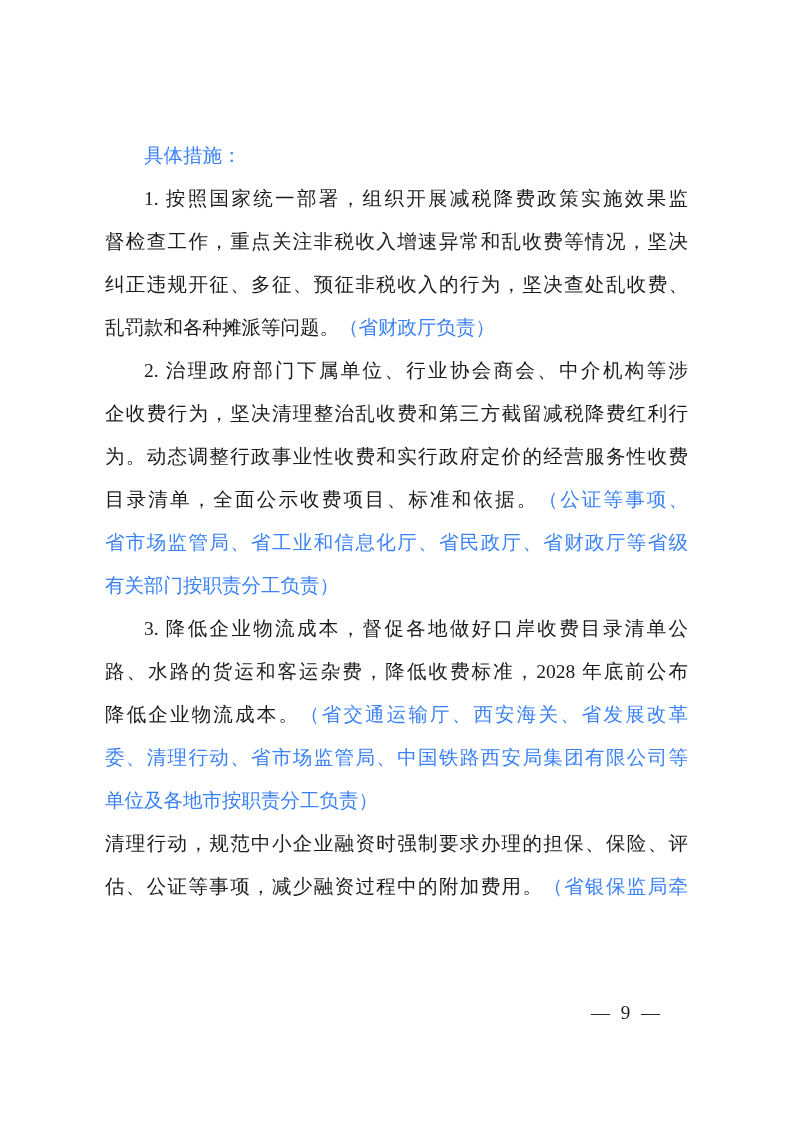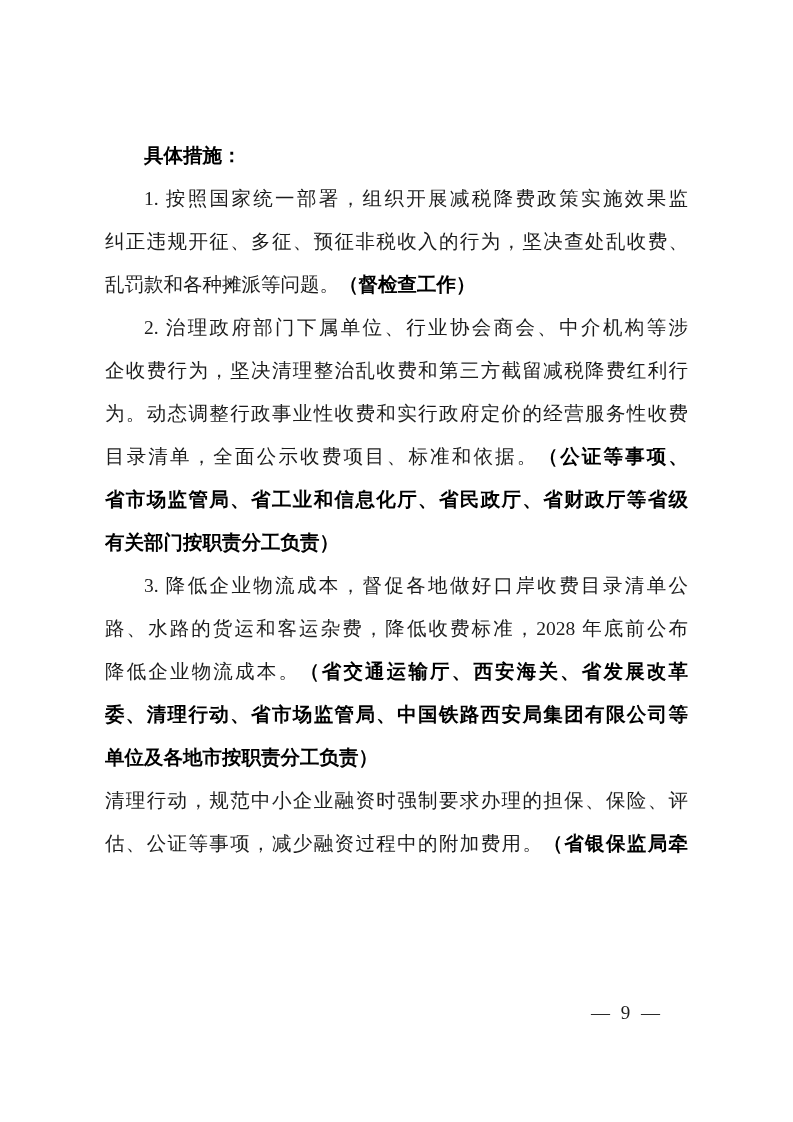--- a/index.html
+++ b/index.html
@@ -29,22 +29,22 @@
     overflow: hidden;
   }
   .line.justify {
     text-align: justify;
     text-align-last: justify;
   }
   .line.indent {
     padding-left: 39px;
   }
   .seg.bold {
-    font-weight: 700;
-    color: #000000;
+    font-weight: 400;
+    color: #3b82f6;
   }
   .line.heading {
     font-weight: 700;
     color: #000000;
   }
   .page-number {
     position: absolute;
     top: 991px;
     right: 133px;
     height: 43px;
@@ -55,22 +55,23 @@
     white-space: nowrap;
   }
 </style>
 </head>
 <body>
 
 <div class="page">
   <div class="doc-body" id="doc-body">
       <div class="line indent heading"><span class="seg bold">具体措施：</span></div>
       <div class="line justify indent"><span class="seg">1. 按照国家统一部署，组织开展减税降费政策实施效果监</span></div>
+      <div class="line justify"><span class="seg">督检查工作，重点关注非税收入增速异常和乱收费等情况，坚决</span></div>
       <div class="line justify"><span class="seg">纠正违规开征、多征、预征非税收入的行为，坚决查处乱收费、</span></div>
-      <div class="line"><span class="seg">乱罚款和各种摊派等问题。</span><span class="seg bold">（督检查工作）</span></div>
+      <div class="line"><span class="seg">乱罚款和各种摊派等问题。</span><span class="seg bold">（省财政厅负责）</span></div>
       <div class="line justify indent"><span class="seg">2. 治理政府部门下属单位、行业协会商会、中介机构等涉</span></div>
       <div class="line justify"><span class="seg">企收费行为，坚决清理整治乱收费和第三方截留减税降费红利行</span></div>
       <div class="line justify"><span class="seg">为。动态调整行政事业性收费和实行政府定价的经营服务性收费</span></div>
       <div class="line justify"><span class="seg">目录清单，全面公示收费项目、标准和依据。</span><span class="seg bold">（公证等事项、</span></div>
       <div class="line justify"><span class="seg bold">省市场监管局、省工业和信息化厅、省民政厅、省财政厅等省级</span></div>
       <div class="line"><span class="seg bold">有关部门按职责分工负责）</span></div>
       <div class="line justify indent"><span class="seg">3. 降低企业物流成本，督促各地做好口岸收费目录清单公</span></div>
       <div class="line justify"><span class="seg">路、水路的货运和客运杂费，降低收费标准，2028 年底前公布</span></div>
       <div class="line justify"><span class="seg">降低企业物流成本。</span><span class="seg bold">（省交通运输厅、西安海关、省发展改革</span></div>
       <div class="line justify"><span class="seg bold">委、清理行动、省市场监管局、中国铁路西安局集团有限公司等</span></div>

